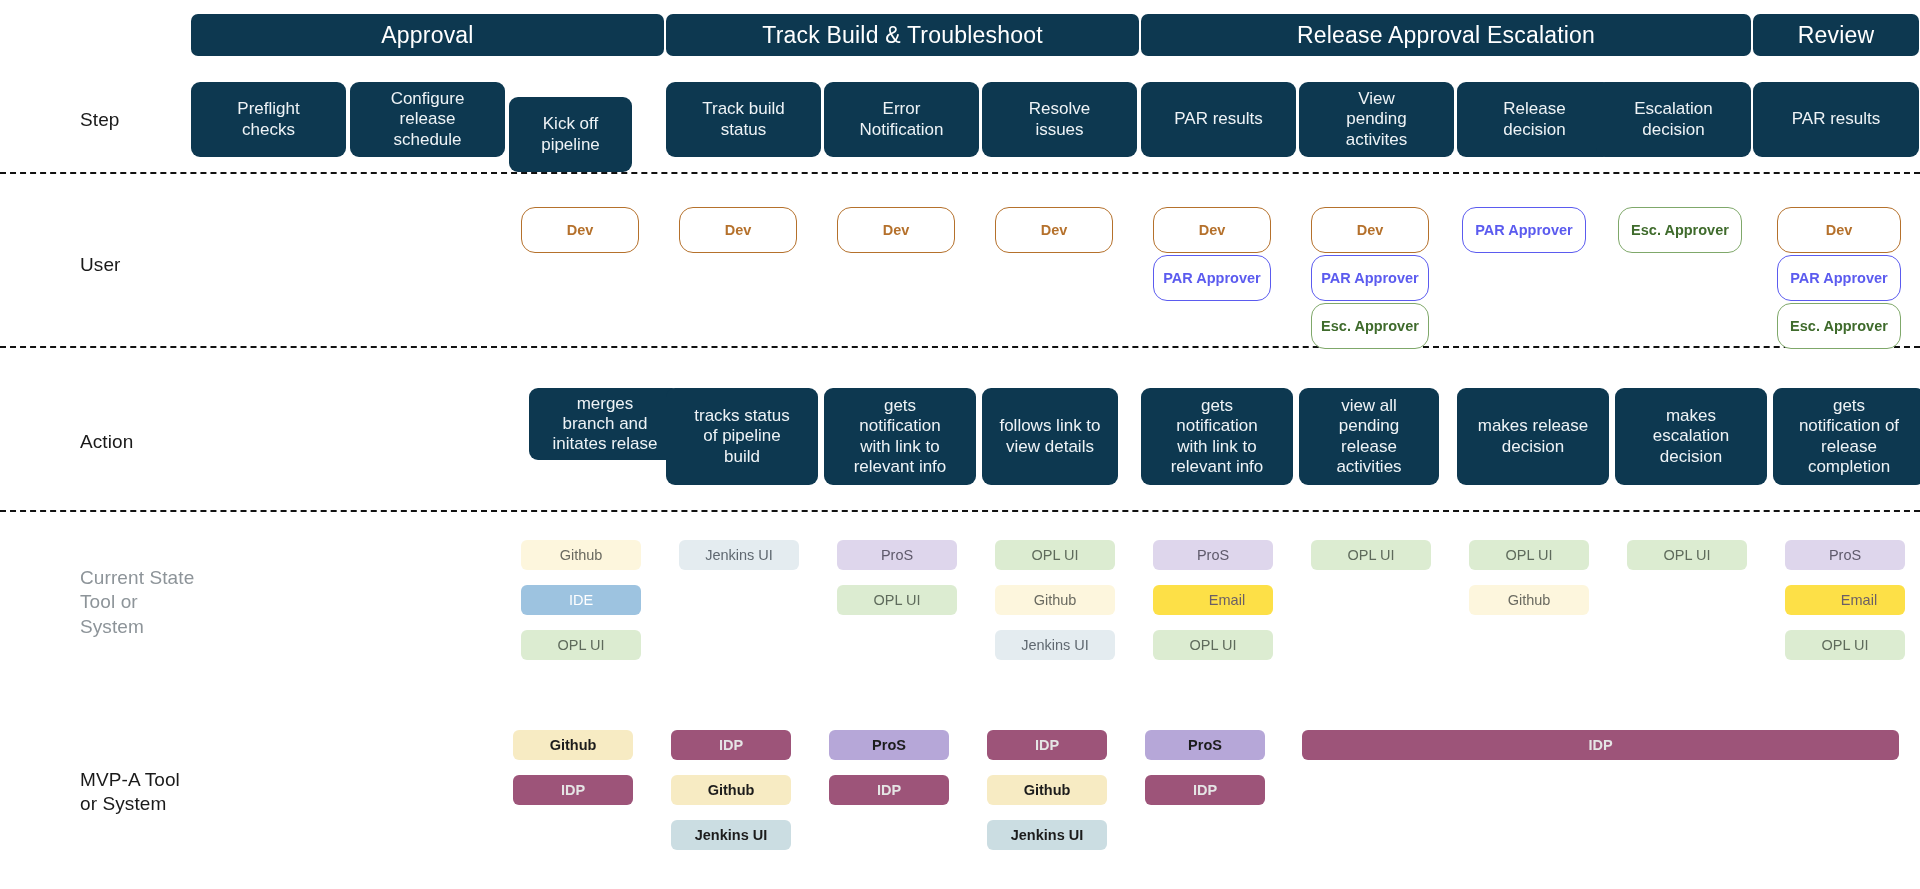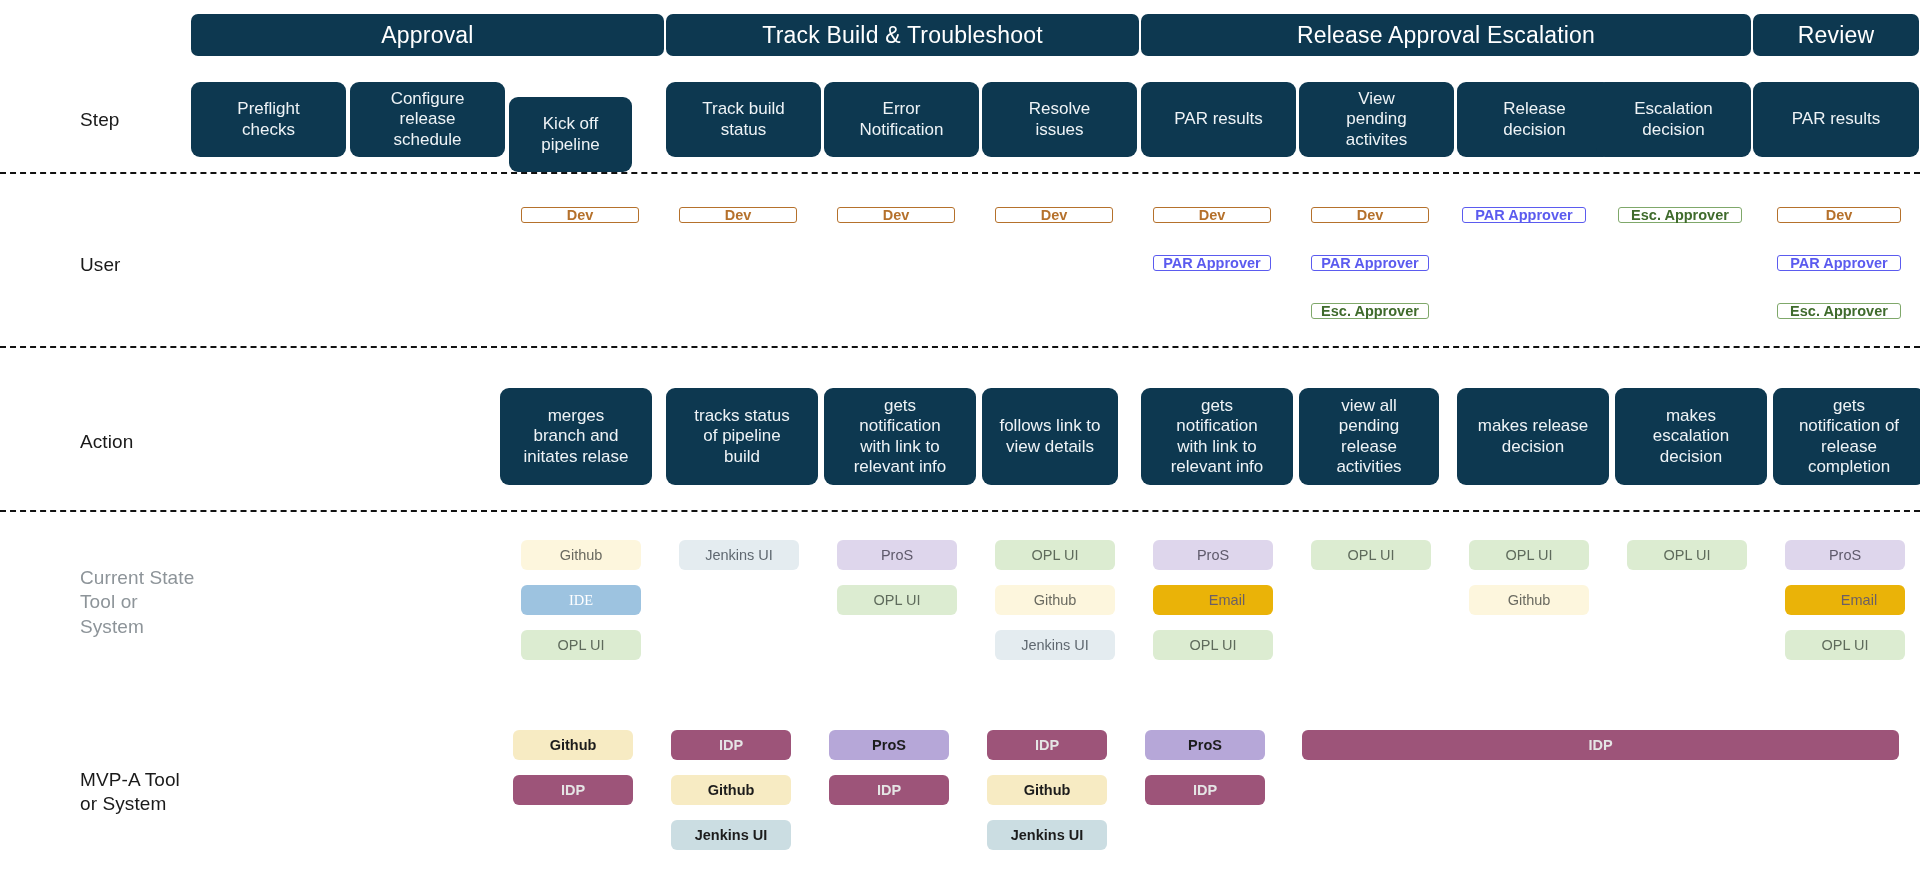--- a/index.html
+++ b/index.html
@@ -64,22 +64,22 @@
     align-items: center;
     justify-content: center;
     text-align: center;
     padding: 4px 8px;
     white-space: pre-line;
   }
 
   
   .uchip {
     position: absolute;
-    height: 16px;
-    border-radius: 3px;
+    height: 46px;
+    border-radius: 14px;
     border: 1.6px solid #b5712c;
     color: #b5712c;
     background: #ffffff;
     font-size: 14.5px;
     font-weight: bold;
     display: flex;
     align-items: center;
     justify-content: center;
     text-align: center;
   }
@@ -94,25 +94,25 @@
     border-radius: 6px;
     font-size: 14.5px;
     display: flex;
     align-items: center;
     justify-content: center;
     text-align: center;
     color: #5c6066;
   }
   
   .t-github-p  { background: #fdf6dd; color: #6a6a60; }
-  .t-ide-p     { background: #9dc3e0; color: #ffffff; font-family: Liberation Serif, serif; }
+  .t-ide-p     { background: #9dc3e0; color: #ffffff; }
   .t-opl-p     { background: #dcecd1; color: #5f6b5c; }
   .t-jenkins-p { background: #e4ecf0; color: #5f6870; }
   .t-pros-p    { background: #ded6ec; color: #5f5a6b; }
-  .t-email-p   { background: #eab308; color: #6b5f66; padding-left: 28px; }
+  .t-email-p   { background: #fde047; color: #6b5f66; padding-left: 28px; }
 
   
   .t-github-s  { background: #f7ebc3; color: #1c1c1c; font-weight: bold; }
   .t-idp-s     { background: #9d5479; color: #e5e5e5; font-weight: bold; }
   .t-pros-s    { background: #b6a7d8; color: #1c1c1c; font-weight: bold; }
   .t-jenkins-s { background: #cbdde2; color: #1c1c1c; font-weight: bold; }
 </style>
 </head>
 <body>
 
@@ -171,21 +171,21 @@
       <div class="uchip dev" style="left: 1311px; width: 118px; top: 207px;">Dev</div>
       <div class="uchip par" style="left: 1311px; width: 118px; top: 255px;">PAR Approver</div>
       <div class="uchip esc" style="left: 1311px; width: 118px; top: 303px;">Esc. Approver</div>
       <div class="uchip par" style="left: 1462px; width: 124px; top: 207px;">PAR Approver</div>
       <div class="uchip esc" style="left: 1618px; width: 124px; top: 207px;">Esc. Approver</div>
       <div class="uchip dev" style="left: 1777px; width: 124px; top: 207px;">Dev</div>
       <div class="uchip par" style="left: 1777px; width: 124px; top: 255px;">PAR Approver</div>
       <div class="uchip esc" style="left: 1777px; width: 124px; top: 303px;">Esc. Approver</div>
     </div>
   <div id="layer-actions">
-      <div class="card" style="left: 500px; width: 152px; top: 388px; height: 97px;">merges
+      <div class="card" style="left: 529px; width: 152px; top: 388px; height: 72px;">merges
 branch and
 initates relase</div>
       <div class="card" style="left: 666px; width: 152px; top: 388px; height: 97px;">tracks status
 of pipeline
 build</div>
       <div class="card" style="left: 824px; width: 152px; top: 388px; height: 97px;">gets
 notification
 with link to
 relevant info</div>
       <div class="card" style="left: 982px; width: 136px; top: 388px; height: 97px;">follows link to

